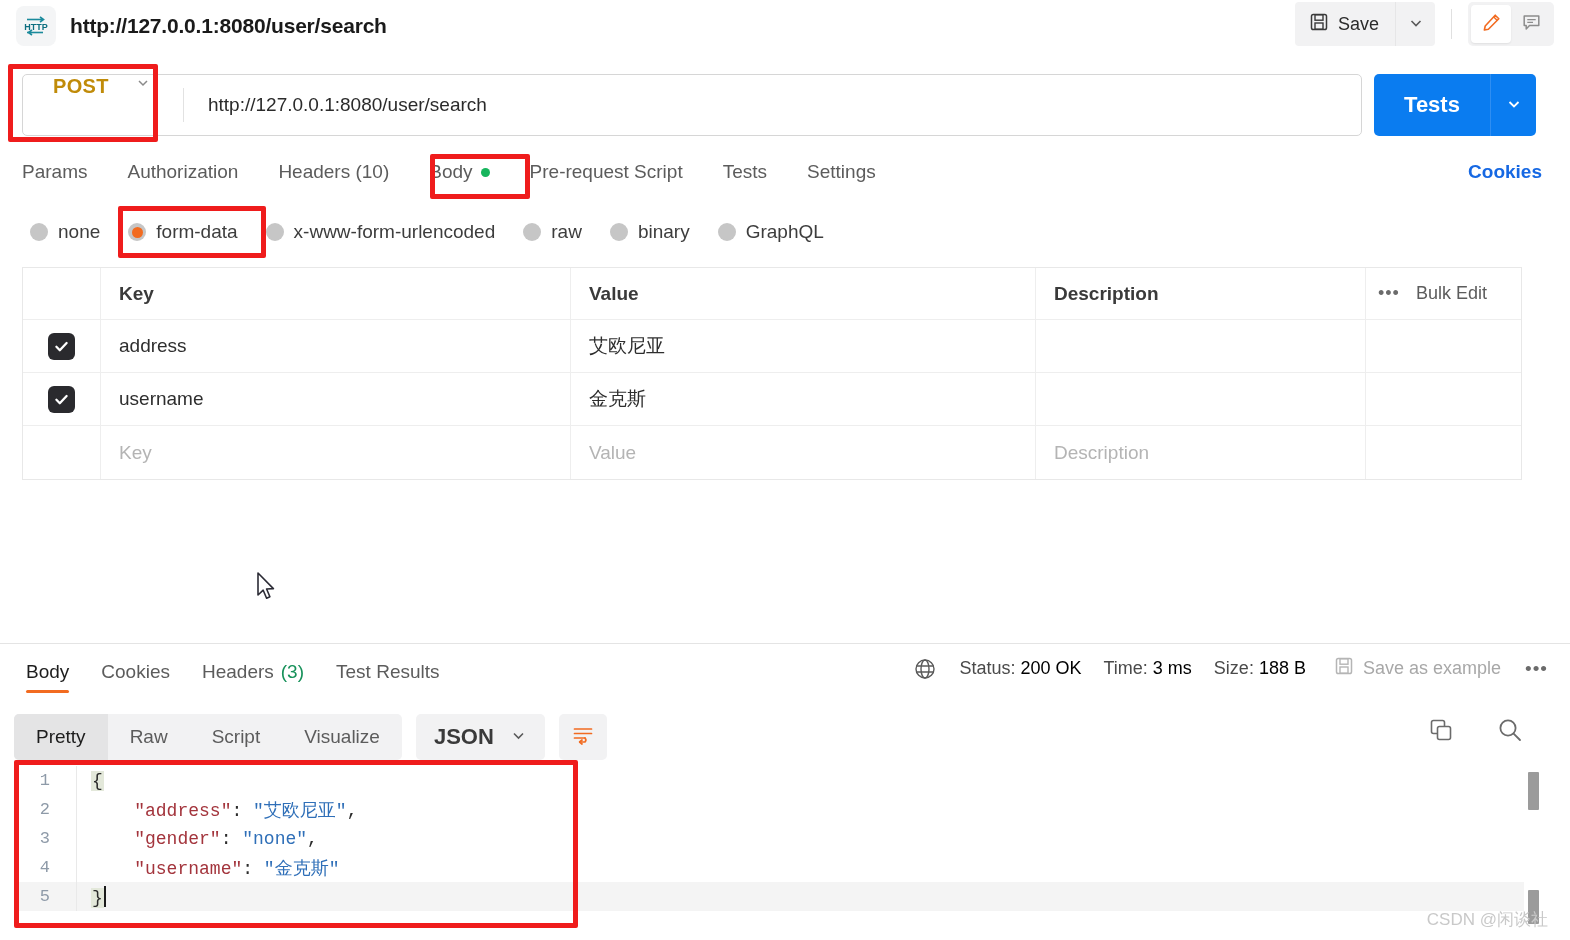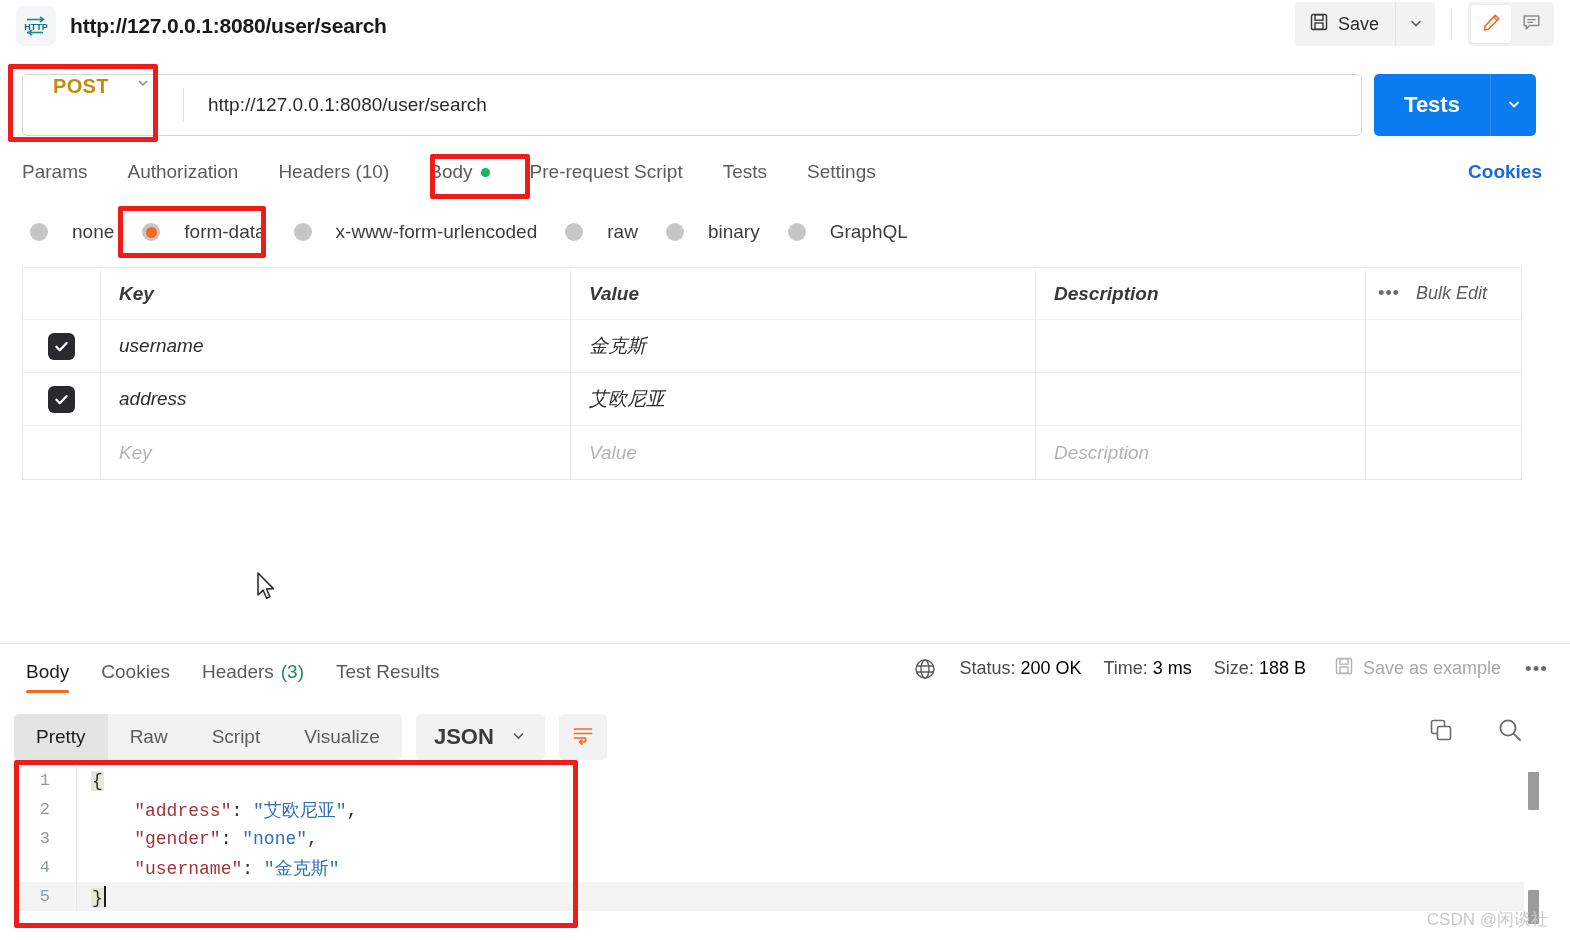--- a/index.html
+++ b/index.html
@@ -92,32 +92,32 @@
   .green-dot { width: 9px; height: 9px; border-radius: 50%; background: #17b55d; display: inline-block; }
   .cookies-link {
     position: absolute; right: 28px; top: 161px; font-size: 19px; color: #1668e3;
     font-weight: bold; cursor: pointer;
   }
 
   
   .body-types {
     position: absolute; left: 30px; top: 217px; display: flex; align-items: center; gap: 0;
   }
-  .btype { display: flex; align-items: center; gap: 24px; padding: 4px 14px; cursor: pointer; font-size: 19px; color: #3d3d3d; white-space: nowrap; }
+  .btype { display: flex; align-items: center; gap: 10px; padding: 4px 14px; cursor: pointer; font-size: 19px; color: #3d3d3d; white-space: nowrap; }
   .btype.first { padding-left: 0; }
   .radio { width: 18px; height: 18px; border-radius: 50%; background: #c6c6c6; display: flex; align-items: center; justify-content: center; flex: none; }
   .radio .dot { width: 11px; height: 11px; border-radius: 50%; background: transparent; }
   .radio.sel .dot { background: #f26b20; }
 
   
   .kvtable {
     position: absolute; left: 22px; top: 267px; width: 1500px;
     border: 1px solid #e8e8e8; border-top: 1px solid #e8e8e8;
   }
-  .kvrow { display: flex; height: 53px; border-bottom: 1px solid #eeeeee; font-style: italic; }
+  .kvrow { display: flex; height: 53px; border-bottom: 1px solid #eeeeee; }
   .kvrow:last-child { border-bottom: none; }
   .kvrow.header { height: 52px; }
   .c-check { width: 78px; display: flex; align-items: center; justify-content: center; border-right: 1px solid #eeeeee; }
   .c-key { width: 470px; display: flex; align-items: center; padding-left: 18px; border-right: 1px solid #eeeeee; }
   .c-val { width: 465px; display: flex; align-items: center; padding-left: 18px; border-right: 1px solid #eeeeee; }
   .c-desc { flex: 1; display: flex; align-items: center; padding-left: 18px; }
   .c-bulk { width: 156px; display: flex; align-items: center; gap: 16px; border-left: 1px solid #eeeeee; padding-left: 12px; }
   .hdr-text { font-size: 19px; font-weight: bold; color: #3a3a3a; }
   .cell-text { font-size: 19px; color: #2e2e2e; }
   .cell-ph { font-size: 19px; color: #b4b4b4; }
@@ -344,44 +344,44 @@
 
     <div class="kvrow">
       <div class="c-check">
         <span class="checkbox">
           <svg width="17" height="17" viewBox="0 0 17 17">
               <path d="M3.4 8.8 L6.8 12.2 L13.6 5" fill="none" stroke="#ffffff" stroke-width="2.3" stroke-linecap="round" stroke-linejoin="round"></path>
             </svg>
         </span>
       </div>
       <div class="c-key">
-          <span class="cell-text">username</span>
+          <span class="cell-text">address</span>
         </div>
       <div class="c-val">
-          <span class="cell-text">金克斯</span>
+          <span class="cell-text">艾欧尼亚</span>
         </div>
       <div class="c-desc">
           <span class="cell-text"></span>
         </div>
       <div class="c-bulk"></div>
     </div>
 
     <div class="kvrow">
       <div class="c-check">
         <span class="checkbox">
           <svg width="17" height="17" viewBox="0 0 17 17">
               <path d="M3.4 8.8 L6.8 12.2 L13.6 5" fill="none" stroke="#ffffff" stroke-width="2.3" stroke-linecap="round" stroke-linejoin="round"></path>
             </svg>
         </span>
       </div>
       <div class="c-key">
-          <span class="cell-text">address</span>
+          <span class="cell-text">username</span>
         </div>
       <div class="c-val">
-          <span class="cell-text">艾欧尼亚</span>
+          <span class="cell-text">金克斯</span>
         </div>
       <div class="c-desc">
           <span class="cell-text"></span>
         </div>
       <div class="c-bulk"></div>
     </div>
 
     <div class="kvrow">
       <div class="c-check"></div>
       <div class="c-key">

